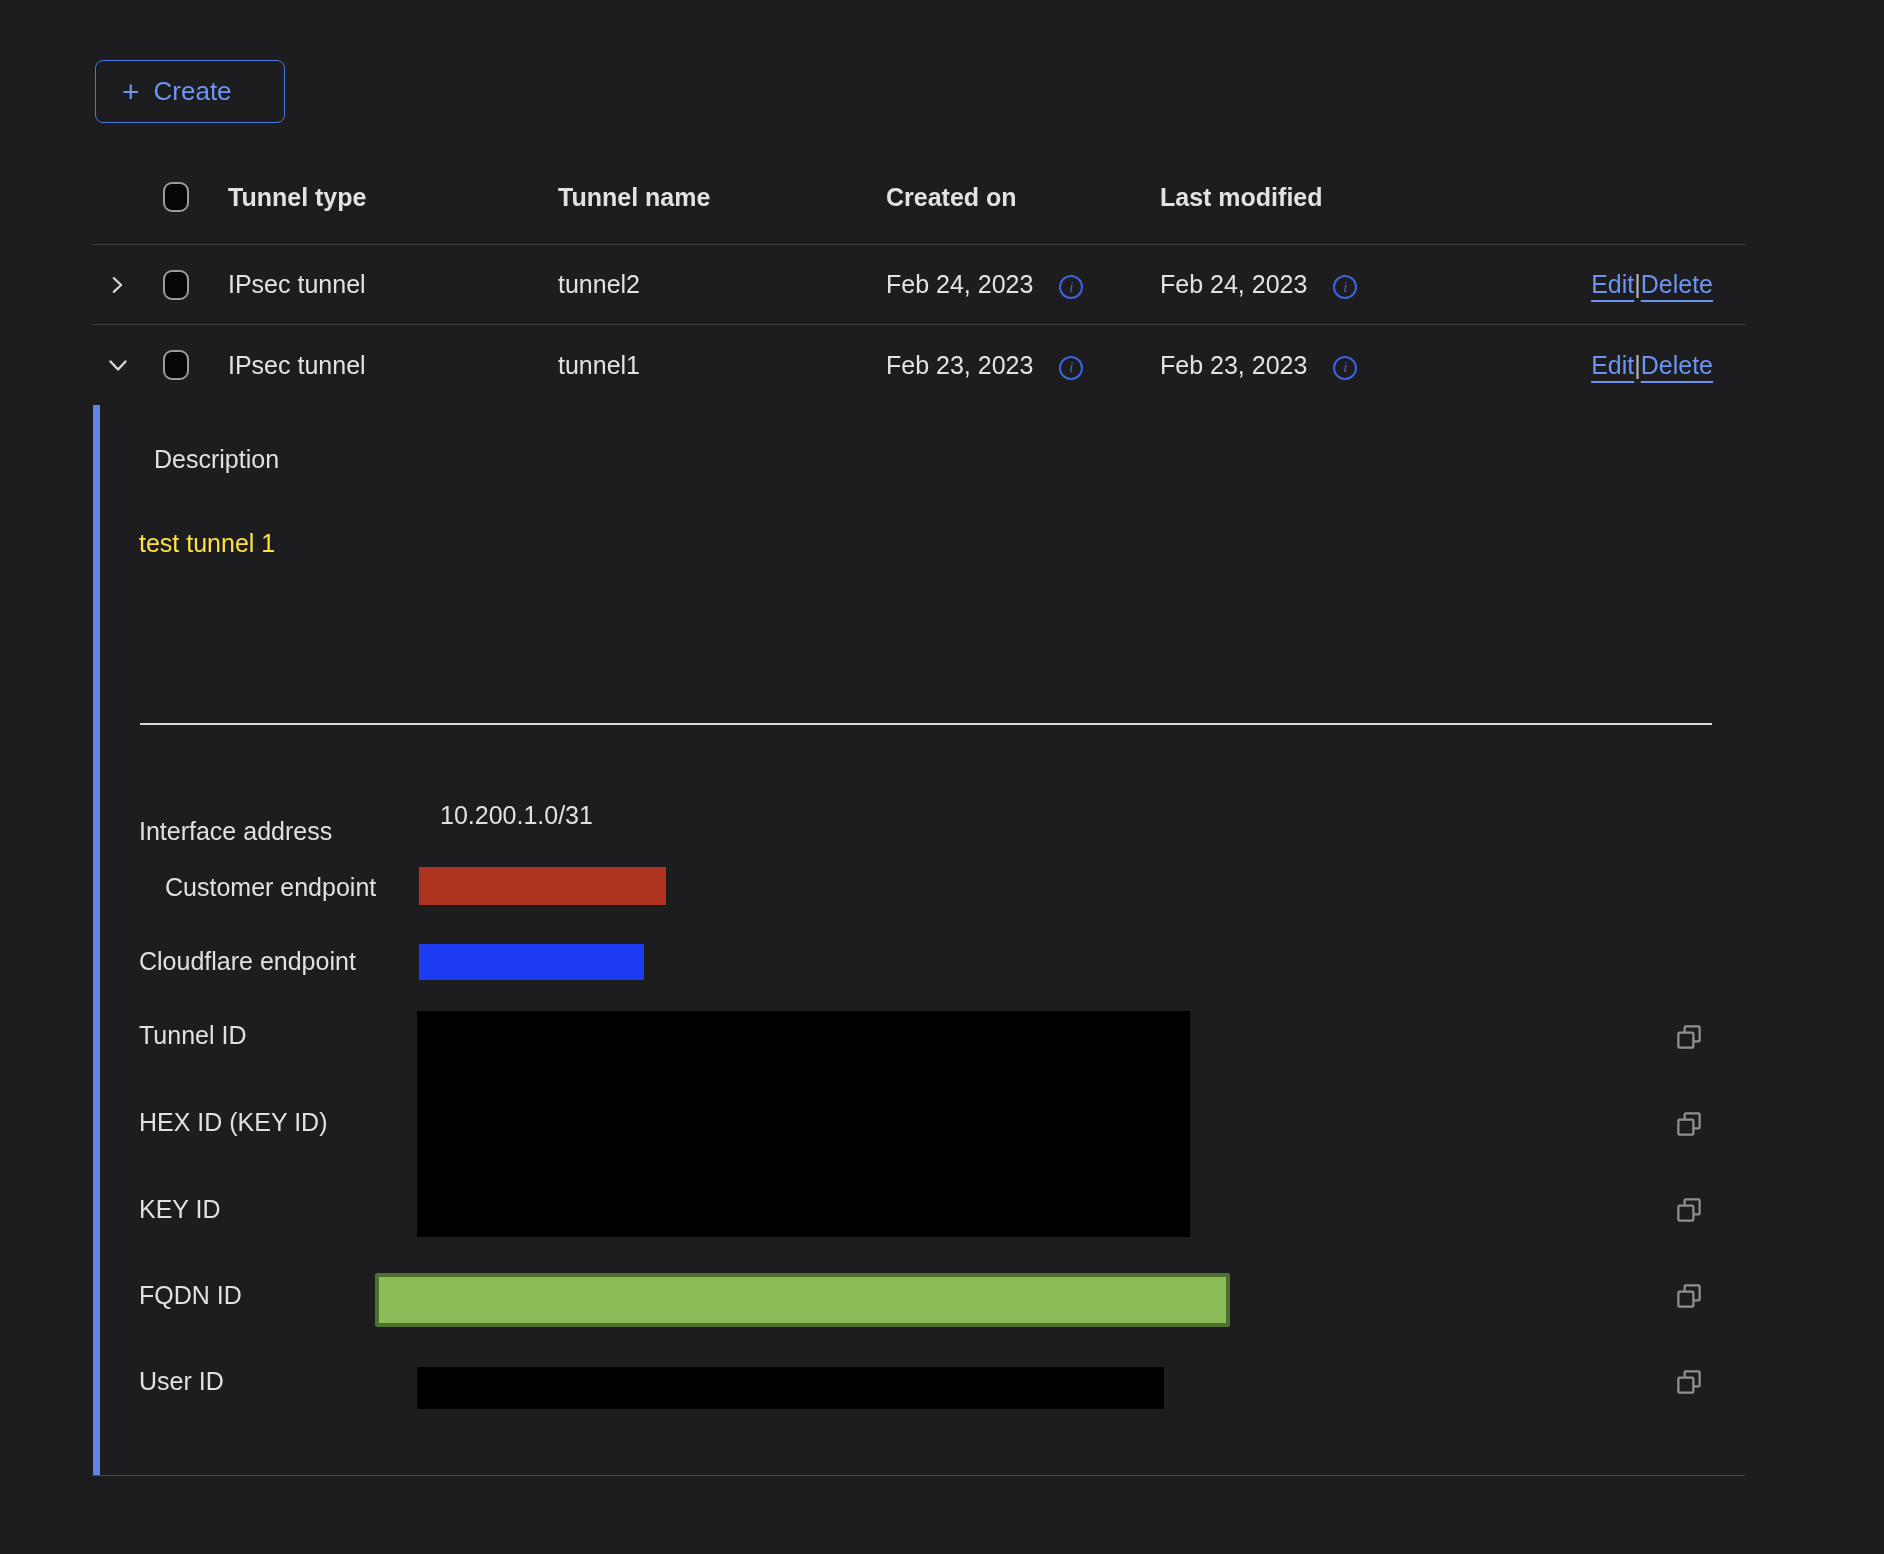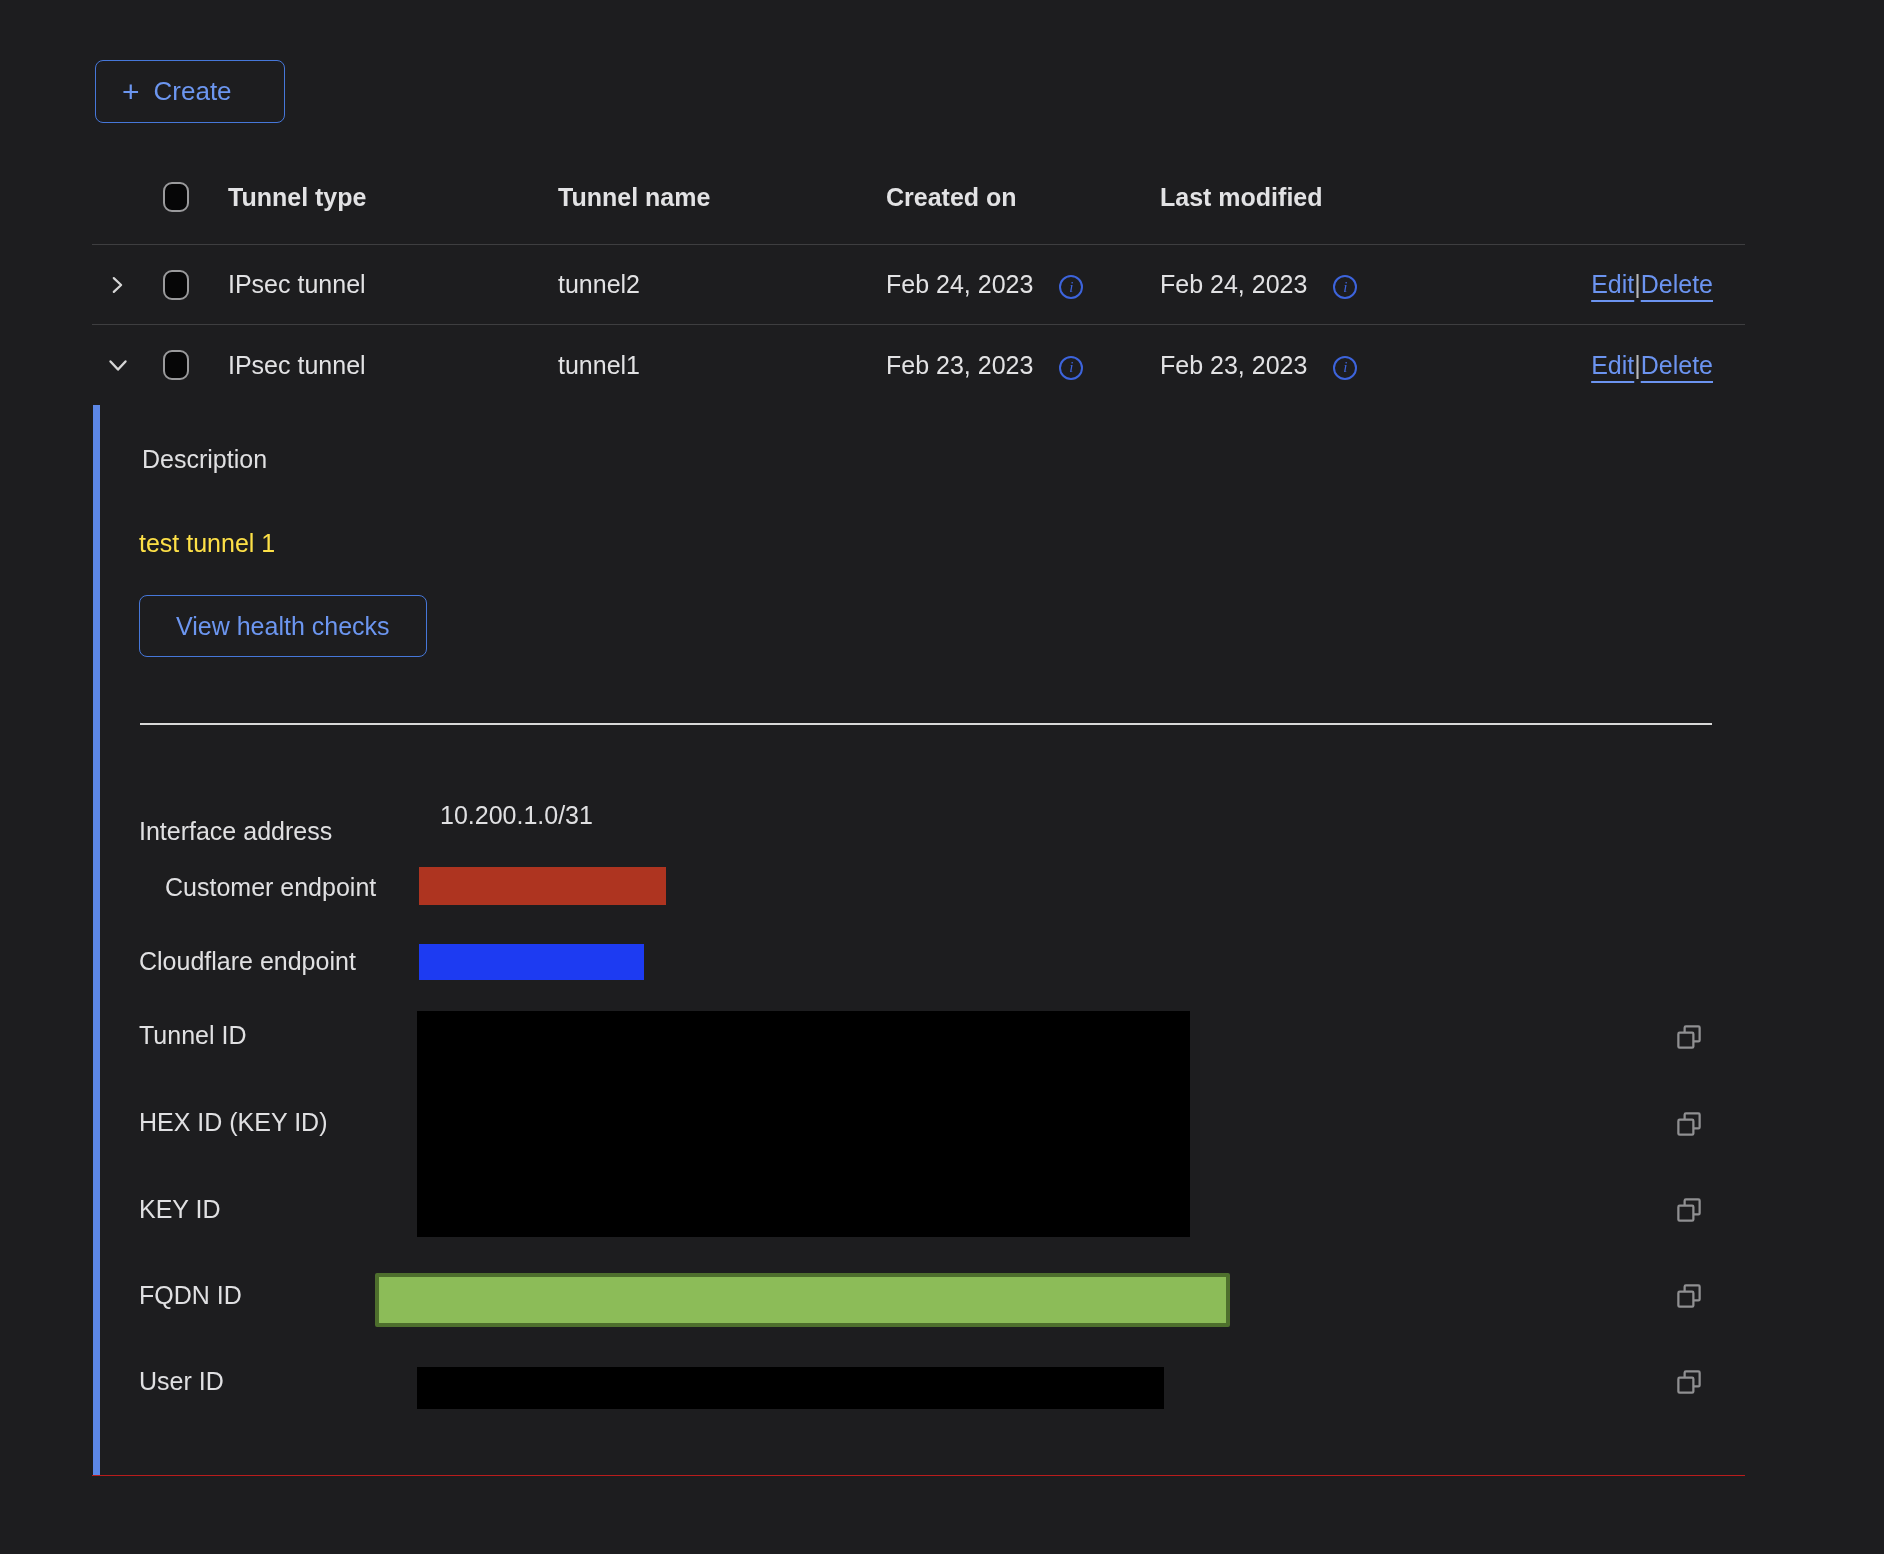--- a/index.html
+++ b/index.html
@@ -171,25 +171,24 @@
       </div>
       <div class="cell c-actions">
         <a class="link">Edit</a>
         <span class="pipe">|</span>
         <a class="link">Delete</a>
       </div>
     </div>
 
     <div class="panel">
 
-      <div class="abs d-label" style="left:42px; top:40px;">Description</div>
+      <div class="abs d-label" style="left:54px; top:40px;">Description</div>
 
       <div class="abs d-label d-muted" style="left:39px; top:124px;">test tunnel 1</div>
 
-      <button class="health-btn">View health checks</button>
 
       <div class="light-divider"></div>
 
       <div class="abs d-label" style="left:39px; top:412px;">Interface address</div>
       <div class="abs d-label" style="left:340px; top:396px;">10.200.1.0/31</div>
 
       <div class="abs d-label" style="left:39px; top:468px;margin-left:26px;">Customer endpoint</div>
       <div class="blk blk-red"></div>
 
       <div class="abs d-label" style="left:39px; top:542px;">Cloudflare endpoint</div>

